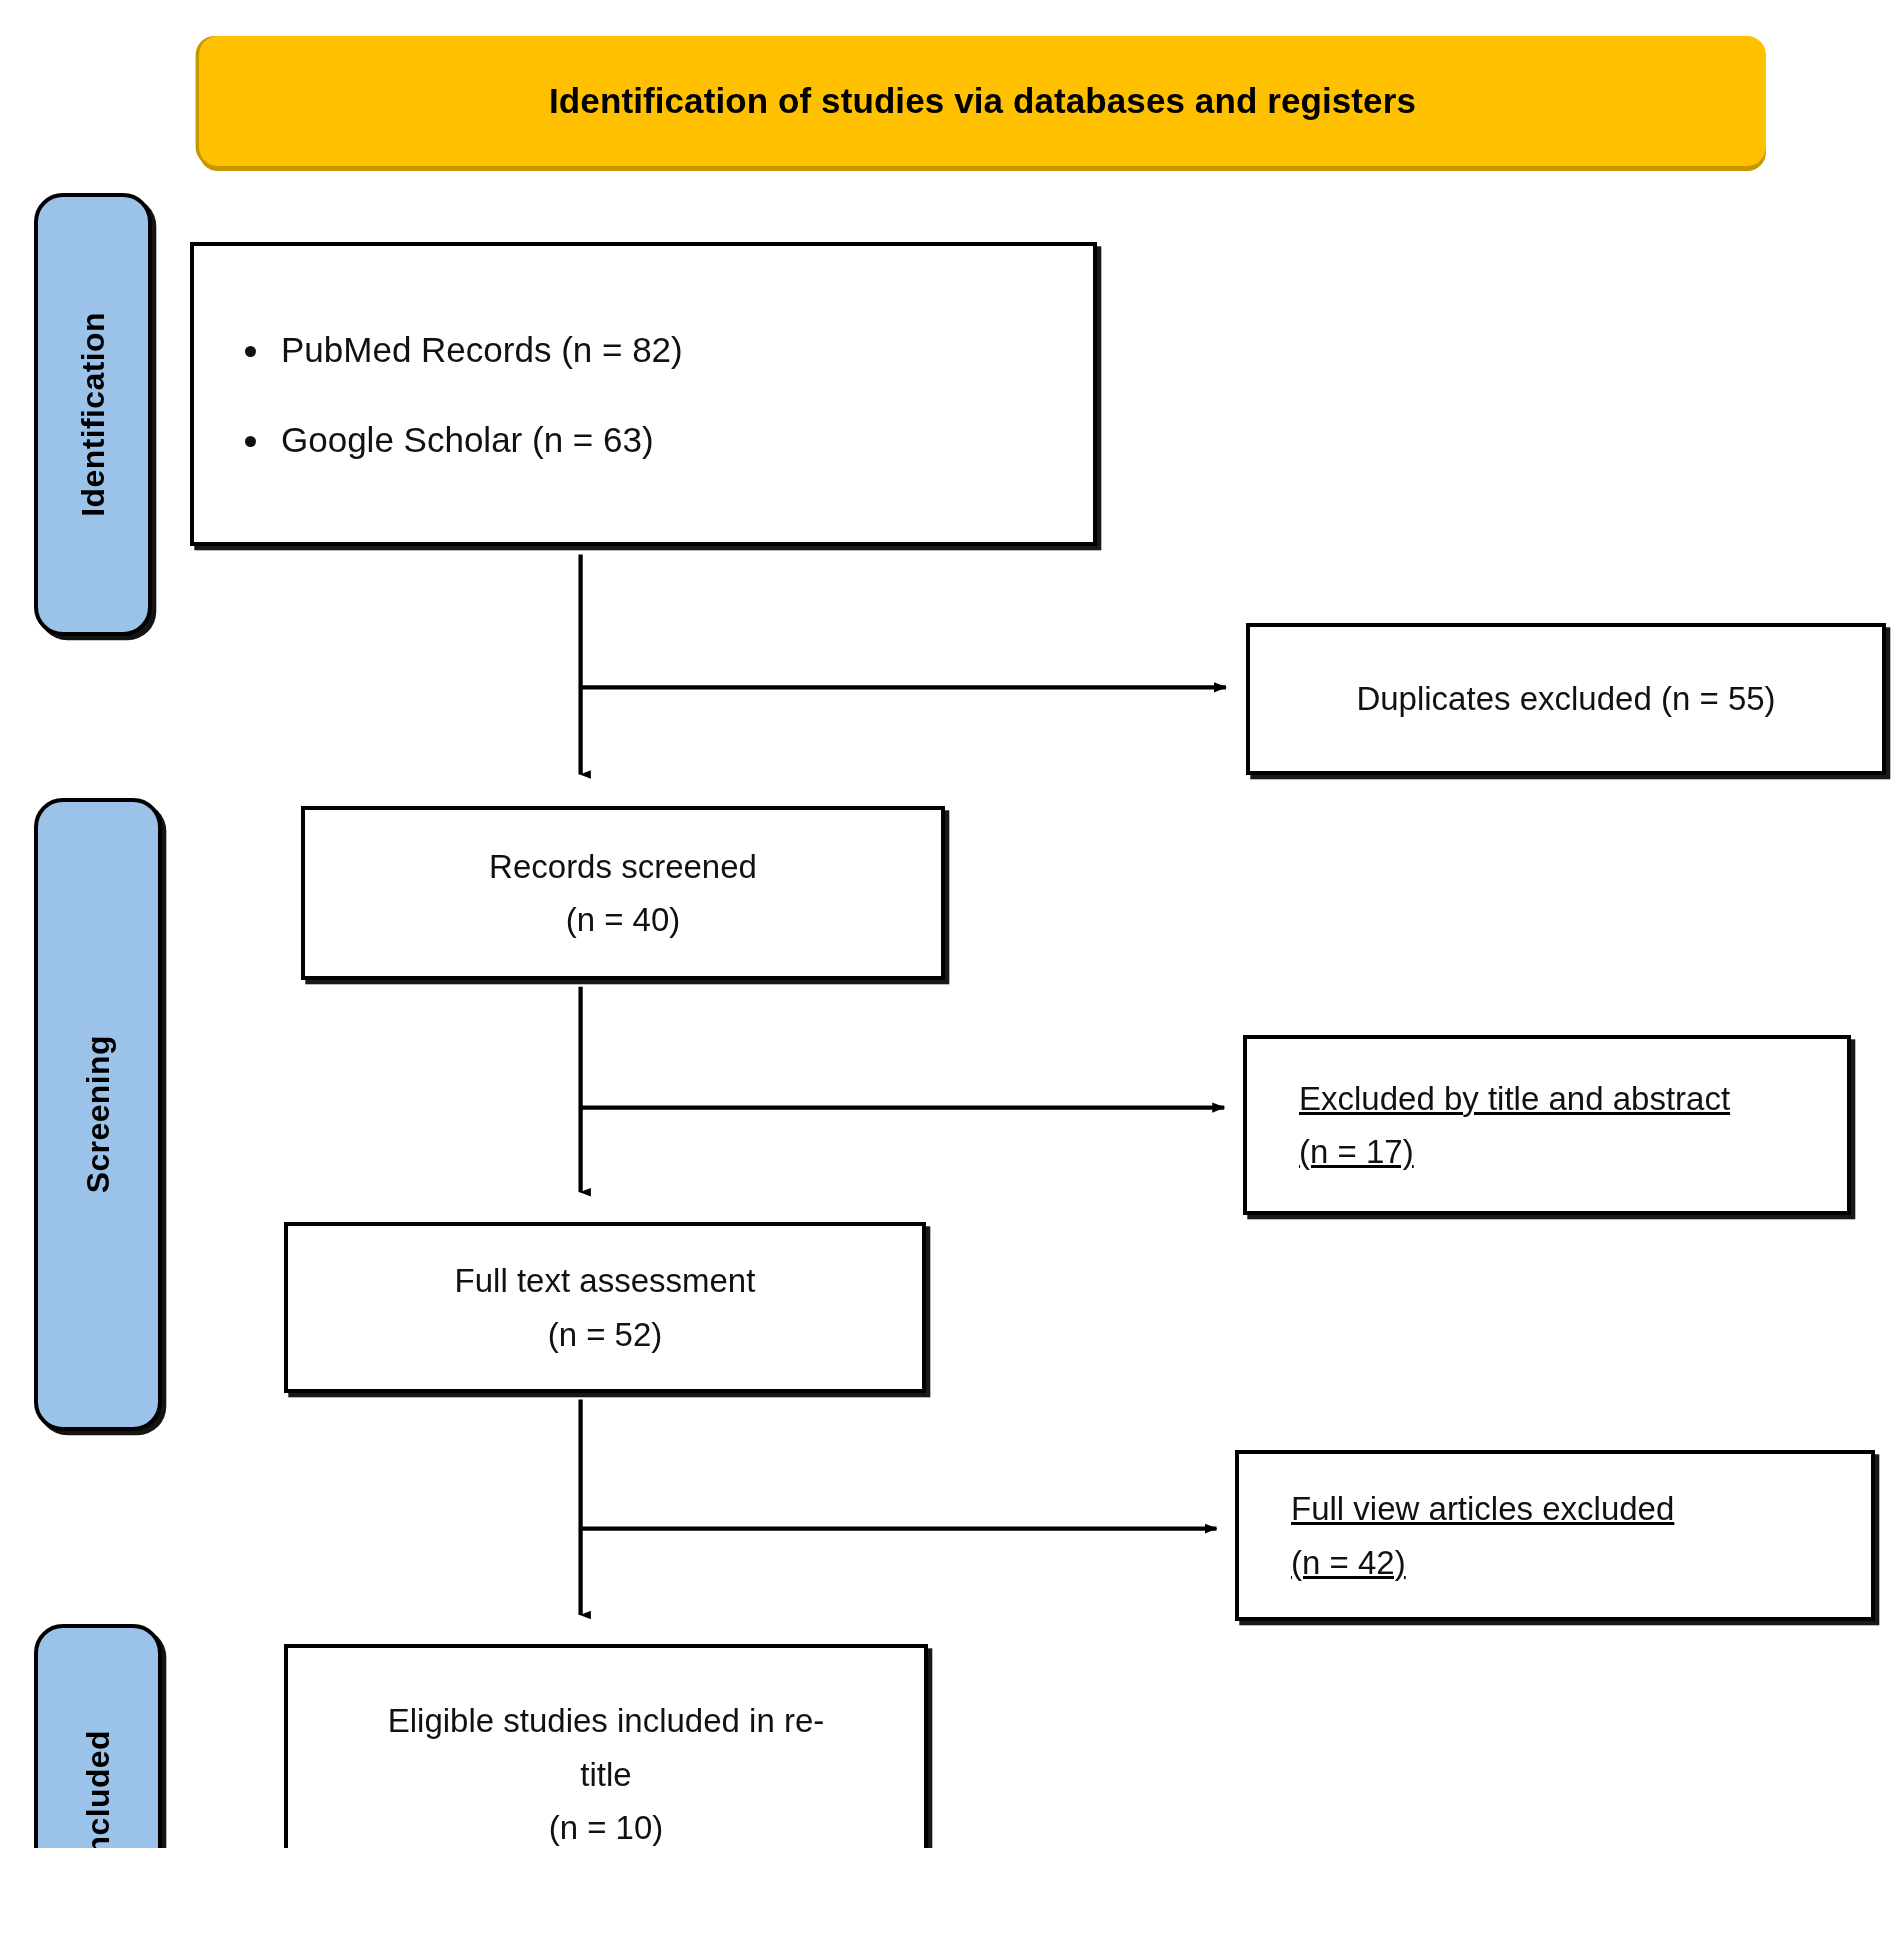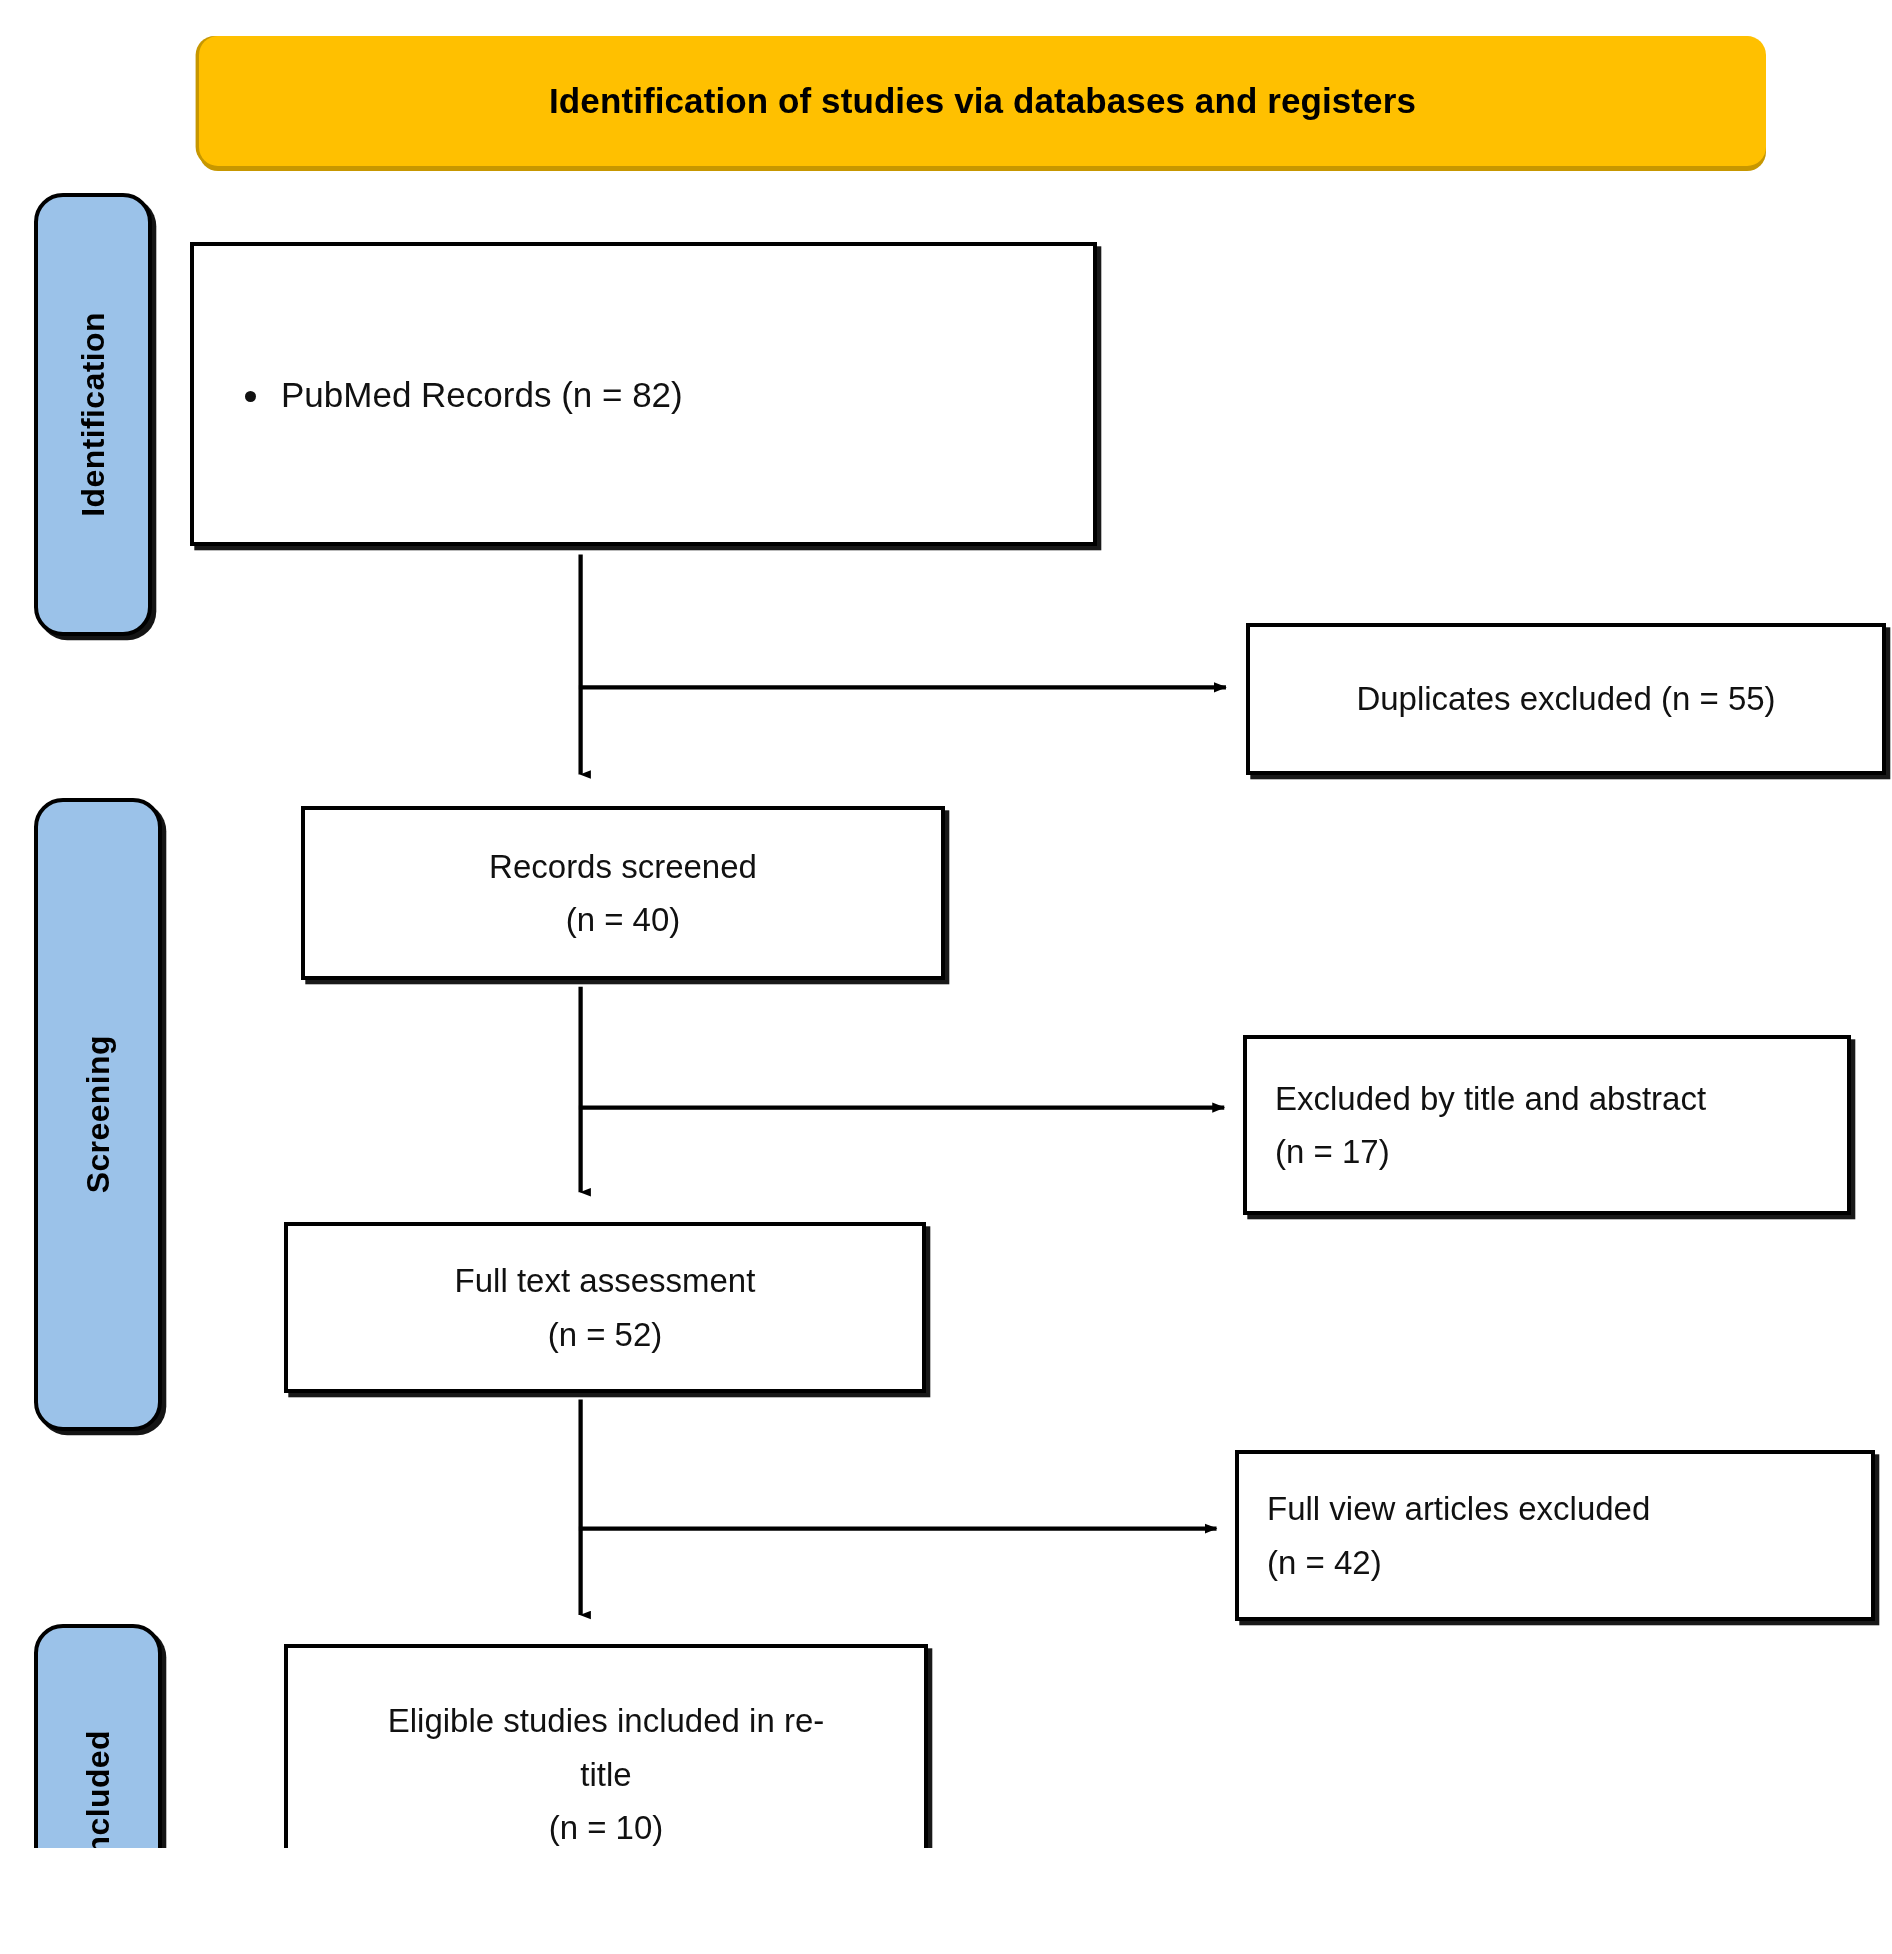--- a/index.html
+++ b/index.html
@@ -68,21 +68,21 @@
     position: absolute;
     background: #ffffff;
     border: 4.3px solid #000000;
     box-shadow: 4.3px 4.3px 0 0 rgba(0,0,0,0.9);
     box-sizing: border-box;
     display: flex;
     flex-direction: column;
     justify-content: center;
   }
   .box.center { align-items: center; text-align: center; }
-  .box.left   { align-items: flex-start; text-align: left; padding-left: 28px; }
+  .box.left   { align-items: flex-start; text-align: left; padding-left: 52px; text-decoration: underline; }
   .box-line {
     font-size: 33px;
     color: #111111;
     line-height: 1.62;
     white-space: nowrap;
   }
 
   
   #box-sources {
     left: 190px; top: 242px; width: 907px; height: 304px;
@@ -167,20 +167,21 @@
     <line x1="676" y1="1294" x2="1430" y2="1294" stroke="#000000" stroke-width="5" marker-end="url(#arrowRight)"></line>
 
     <line x1="678" y1="1635" x2="678" y2="1887" stroke="#000000" stroke-width="5" marker-end="url(#arrowDown)"></line>
 
     <line x1="676" y1="1786" x2="1421" y2="1786" stroke="#000000" stroke-width="5" marker-end="url(#arrowRight)"></line>
   </svg>
 
   <div class="box" id="box-sources">
     <ul class="bullet-list">
       <li class="bullet-item">PubMed Records (n = 82)</li>
+      <li class="bullet-item">Google Scholar (n = 63)</li>
     </ul>
   </div>
 
   <div class="box center" id="box-duplicates">
     <div class="box-line">Duplicates excluded (n = 55)</div>
   </div>
 
   <div class="box center" id="box-screened">
     <div class="box-line">Records screened</div>
     <div class="box-line">(n = 40)</div>

